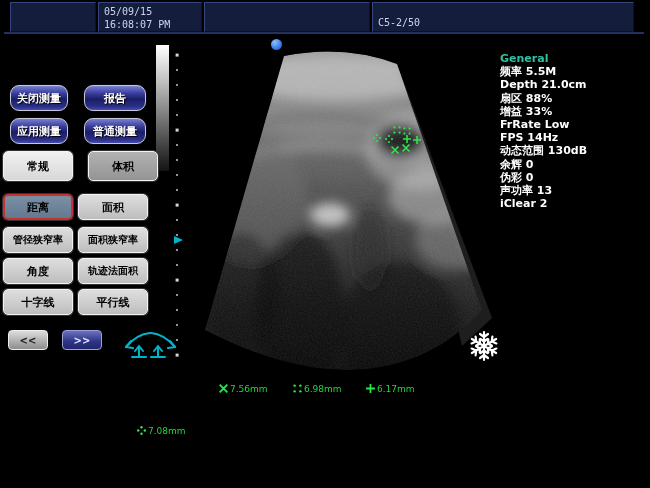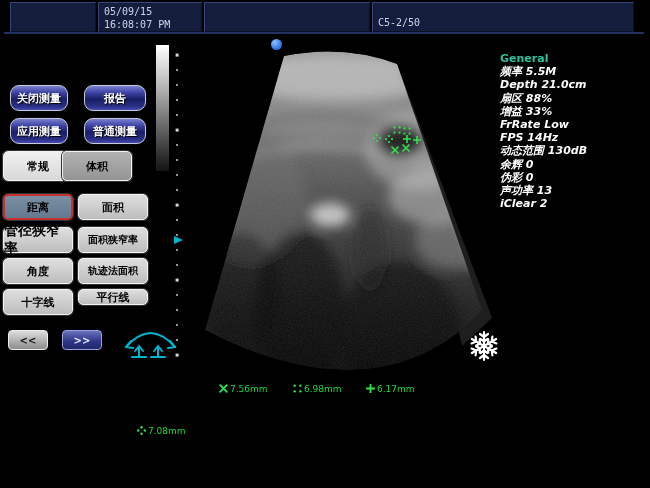--- a/index.html
+++ b/index.html
@@ -26,21 +26,21 @@
   .b-tab-off{background:linear-gradient(#b2b2b2,#949494);}
   .b-sel{background:linear-gradient(#7b8fa4,#64798f);border:2px solid #c43232;}
   .b-prev{border-radius:4px;color:#1a1a1a;font-size:10px;
           background:linear-gradient(#dcdcdc,#8e8e8e);border:1px solid #eee;}
   .b-next{border-radius:4px;color:#e6e8ff;font-size:10px;
           background:linear-gradient(#6a71bd 0%,#2d3384 60%,#22276e 100%);border:1px solid #9aa0d8;}
   
   .params{position:absolute;left:500px;top:52px;width:148px;font-size:11px;font-weight:bold;
           line-height:13.2px;color:#fff;}
   .params .title{color:#2fc0a0;}
-  .pline{white-space:pre;font-style:italic;}
+  .pline{white-space:pre;}
   
   .results{position:absolute;left:0;top:383px;width:650px;height:14px;color:#1fd63f;
            font-size:9px;}
   .rslot{position:absolute;top:0;display:inline-flex;align-items:center;gap:1px;}
   .rslot svg{display:block;}
   
   .gsbar{position:absolute;left:156px;top:45px;width:13px;height:126px;
          background:linear-gradient(#ffffff 0%,#bdbdbd 30%,#6e6e6e 62%,#2a2a2a 90%,#141414 100%);}
   .bluedot{position:absolute;left:271px;top:39px;width:11px;height:11px;border-radius:50%;
            background:radial-gradient(circle at 35% 30%,#8cc0ff,#2a6fe0 70%,#1c4fb0);}
@@ -218,30 +218,30 @@
   <div class="bluedot"></div>
 
   <div class="gsbar"></div>
 
   <div class="btn b-blue" style="left:10px;top:85px;width:58px;height:26px;">关闭测量</div>
   <div class="btn b-blue" style="left:84px;top:85px;width:62px;height:26px;">报告</div>
   <div class="btn b-blue" style="left:10px;top:118px;width:58px;height:26px;">应用测量</div>
   <div class="btn b-blue" style="left:84px;top:118px;width:62px;height:26px;">普通测量</div>
 
   <div class="btn b-gray b-tab-on" style="left:3px;top:151px;width:70px;height:30px;">常规</div>
-  <div class="btn b-gray b-tab-off" style="left:62px;top:151px;width:70px;height:30px;">体积</div>
+  <div class="btn b-gray b-tab-off" style="left:88px;top:151px;width:70px;height:30px;">体积</div>
 
   <div class="btn b-gray b-sel" style="left:3px;top:194px;width:70px;height:26px;">距离</div>
   <div class="btn b-gray" style="left:78px;top:194px;width:70px;height:26px;">面积</div>
-  <div class="btn b-gray" style="left:3px;top:227px;width:70px;height:26px;font-size:14px;">管径狭窄率</div>
+  <div class="btn b-gray" style="left:3px;top:227px;width:70px;height:26px;font-size:10px;">管径狭窄率</div>
   <div class="btn b-gray" style="left:78px;top:227px;width:70px;height:26px;font-size:10px;">面积狭窄率</div>
   <div class="btn b-gray" style="left:3px;top:258px;width:70px;height:26px;">角度</div>
   <div class="btn b-gray" style="left:78px;top:258px;width:70px;height:26px;font-size:10px;">轨迹法面积</div>
   <div class="btn b-gray" style="left:3px;top:289px;width:70px;height:26px;">十字线</div>
-  <div class="btn b-gray" style="left:78px;top:289px;width:70px;height:16px;">平行线</div>
+  <div class="btn b-gray" style="left:78px;top:289px;width:70px;height:26px;">平行线</div>
 
   <div class="btn b-prev" style="left:8px;top:330px;width:40px;height:20px;">&lt;&lt;</div>
   <div class="btn b-next" style="left:62px;top:330px;width:40px;height:20px;">&gt;&gt;</div>
 
   <div class="params">
     <div class="title">General</div>
     <div class="pline"><span>频率</span> <span>5.5M</span></div>
     <div class="pline"><span>Depth</span> <span>21.0cm</span></div>
     <div class="pline"><span>扇区</span> <span>88%</span></div>
     <div class="pline"><span>增益</span> <span>33%</span></div>

